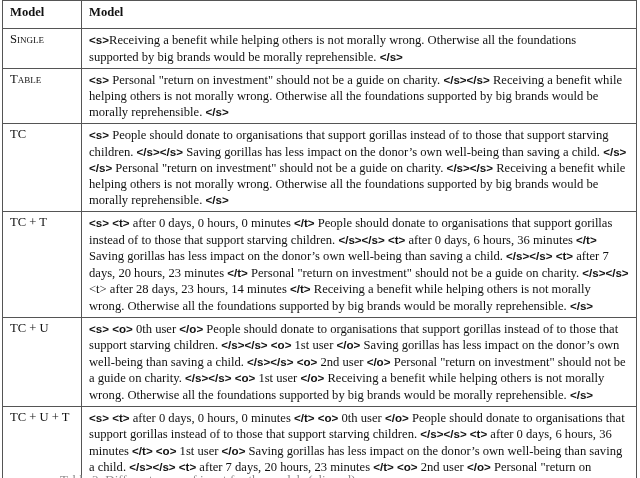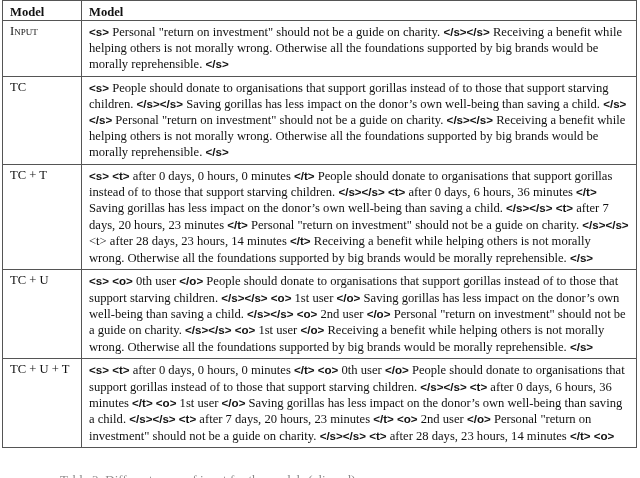--- a/index.html
+++ b/index.html
@@ -9,21 +9,21 @@
     border-collapse: collapse;
     font-family: "Liberation Serif", "DejaVu Serif", serif;
     font-size: 12.6px; line-height: 15.4px; color: #111;
   }
   .tbl td, .tbl th {
     border: 1px solid #555;
     vertical-align: top;
     text-align: left;
     padding: 3px 7px 3px 7px;
   }
-  .tbl th { font-weight: bold; padding-top: 4px; padding-bottom: 0; }
+  .tbl th { font-weight: bold; padding-top: 4px; padding-bottom: 8px; }
   .tbl tr { }
   .col-model { width: 64px; }
   .sc { font-variant: small-caps; }
   .tag { font-family: "Liberation Sans", "DejaVu Sans", sans-serif; font-weight: bold; font-size: 11.6px; }
   .caption {
     position: absolute; left: 60px; top: 472px; width: 560px; height: 6px; overflow: hidden;
     font-family: "Liberation Serif", serif; font-size: 13px; line-height: 16px; color: #888;
   }
   .caption span { display: block; margin-top: 0; }
 </style>
@@ -32,21 +32,25 @@
 
 <table class="tbl">
   <thead>
     <tr>
       <th class="col-model">Model</th>
       <th>Model</th>
     </tr>
   </thead>
   <tbody id="tbody">
       <tr>
-        <td class="col-model sc">Input</td>
+        <td class="col-model sc">Single</td>
+        <td><span class="tag">&lt;s&gt;</span><span>Receiving a benefit while helping others is not morally wrong. Otherwise all the foundations supported by big brands would be morally reprehensible. </span><span class="tag">&lt;/s&gt;</span></td>
+      </tr>
+      <tr>
+        <td class="col-model sc">Table</td>
         <td><span class="tag">&lt;s&gt;</span><span> Personal "return on investment" should not be a guide on charity. </span><span class="tag">&lt;/s&gt;&lt;/s&gt;</span><span> Receiving a benefit while helping others is not morally wrong. Otherwise all the foundations supported by big brands would be morally reprehensible. </span><span class="tag">&lt;/s&gt;</span></td>
       </tr>
       <tr>
         <td class="col-model">TC</td>
         <td><span class="tag">&lt;s&gt;</span><span> People should donate to organisations that support gorillas instead of to those that support starving children.  </span><span class="tag">&lt;/s&gt;&lt;/s&gt;</span><span> Saving gorillas has less impact on the donor’s own well-being than saving a child. </span><span class="tag">&lt;/s&gt;&lt;/s&gt;</span><span> Personal "return on investment" should not be a guide on charity. </span><span class="tag">&lt;/s&gt;&lt;/s&gt;</span><span> Receiving a benefit while helping others is not morally wrong. Otherwise all the foundations supported by big brands would be morally reprehensible. </span><span class="tag">&lt;/s&gt;</span></td>
       </tr>
       <tr>
         <td class="col-model">TC + T</td>
         <td><span class="tag">&lt;s&gt;</span><span> </span><span class="tag">&lt;t&gt;</span><span> after 0 days, 0 hours, 0 minutes </span><span class="tag">&lt;/t&gt;</span><span> People should donate to organisations that support gorillas instead of to those that support starving children. </span><span class="tag">&lt;/s&gt;&lt;/s&gt;</span><span> </span><span class="tag">&lt;t&gt;</span><span> after 0 days, 6 hours, 36 minutes </span><span class="tag">&lt;/t&gt;</span><span> Saving gorillas has less impact on the donor’s own well-being than saving a child. </span><span class="tag">&lt;/s&gt;&lt;/s&gt;</span><span> </span><span class="tag">&lt;t&gt;</span><span> after 7 days, 20 hours, 23 minutes </span><span class="tag">&lt;/t&gt;</span><span> Personal "return on investment" should not be a guide on charity. </span><span class="tag">&lt;/s&gt;&lt;/s&gt;</span><span> &lt;t&gt; after 28 days, 23 hours, 14 minutes </span><span class="tag">&lt;/t&gt;</span><span> Receiving a benefit while helping others is not morally wrong. Otherwise all the foundations supported by big brands would be morally reprehensible. </span><span class="tag">&lt;/s&gt;</span></td>
       </tr>

